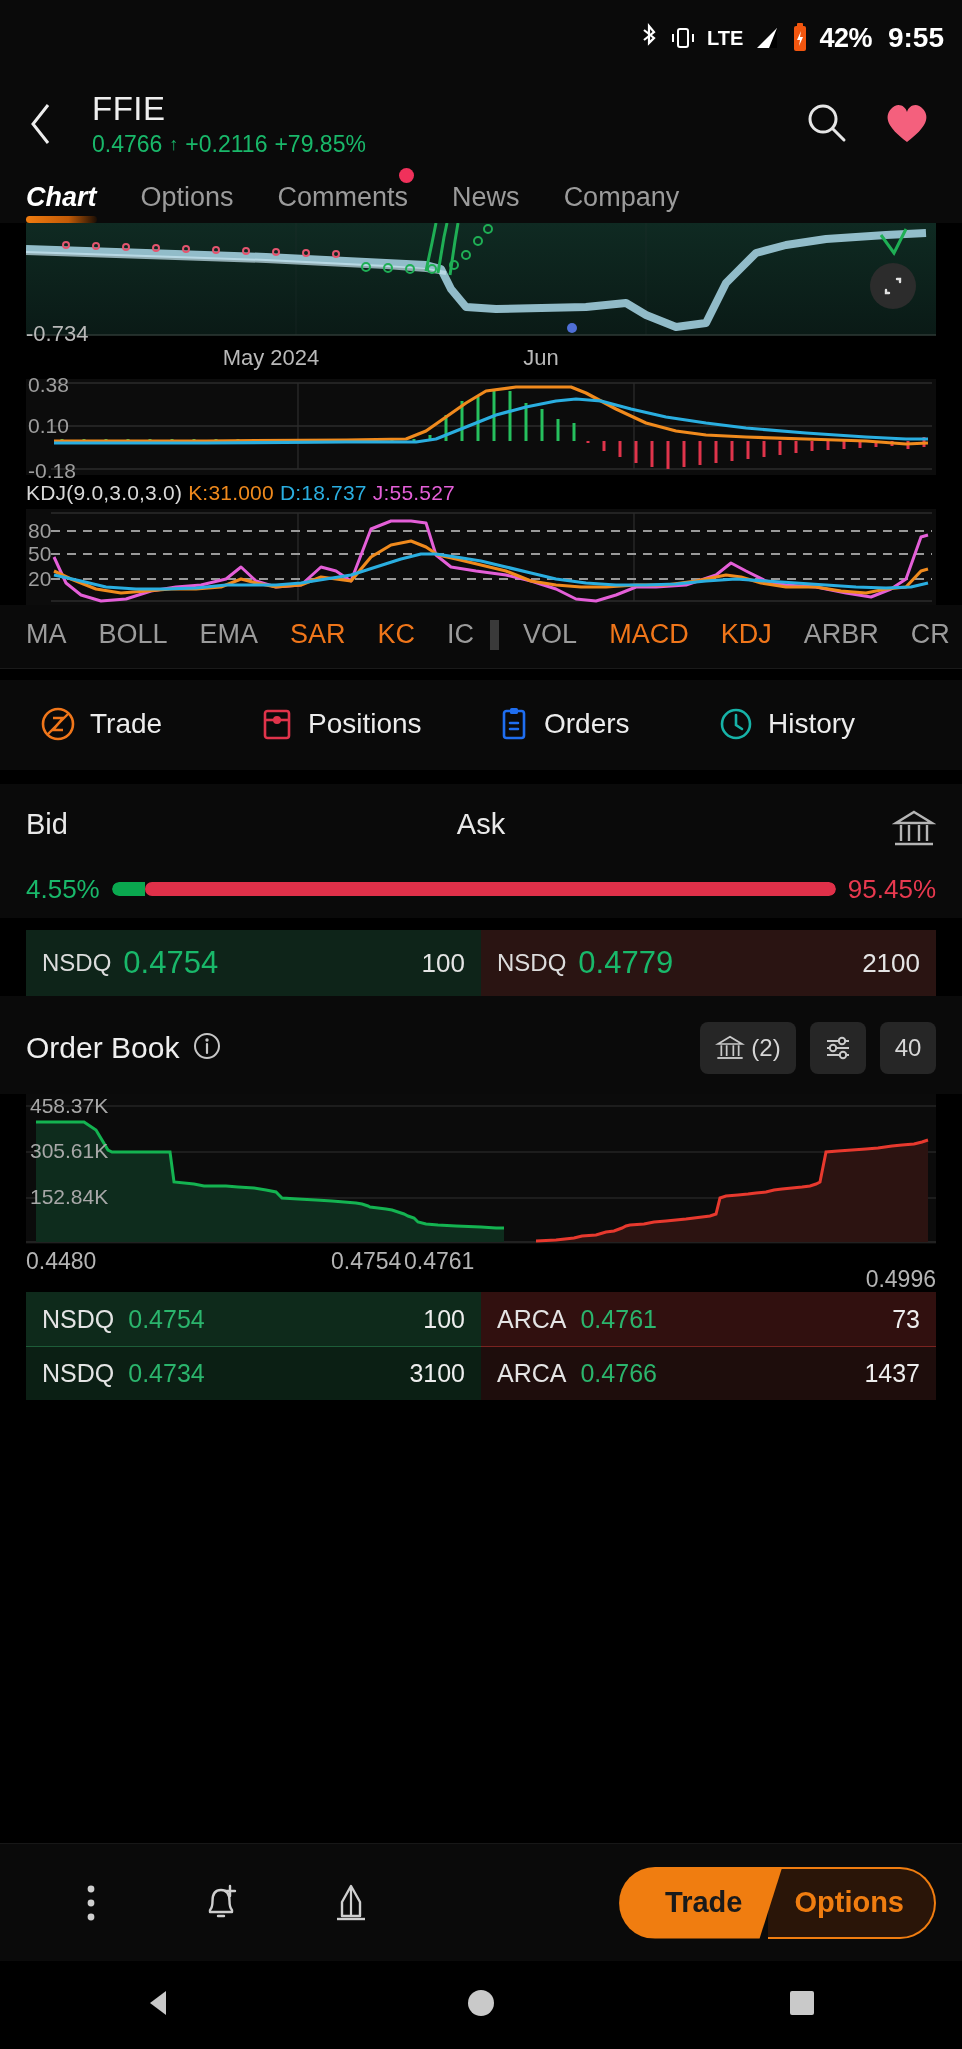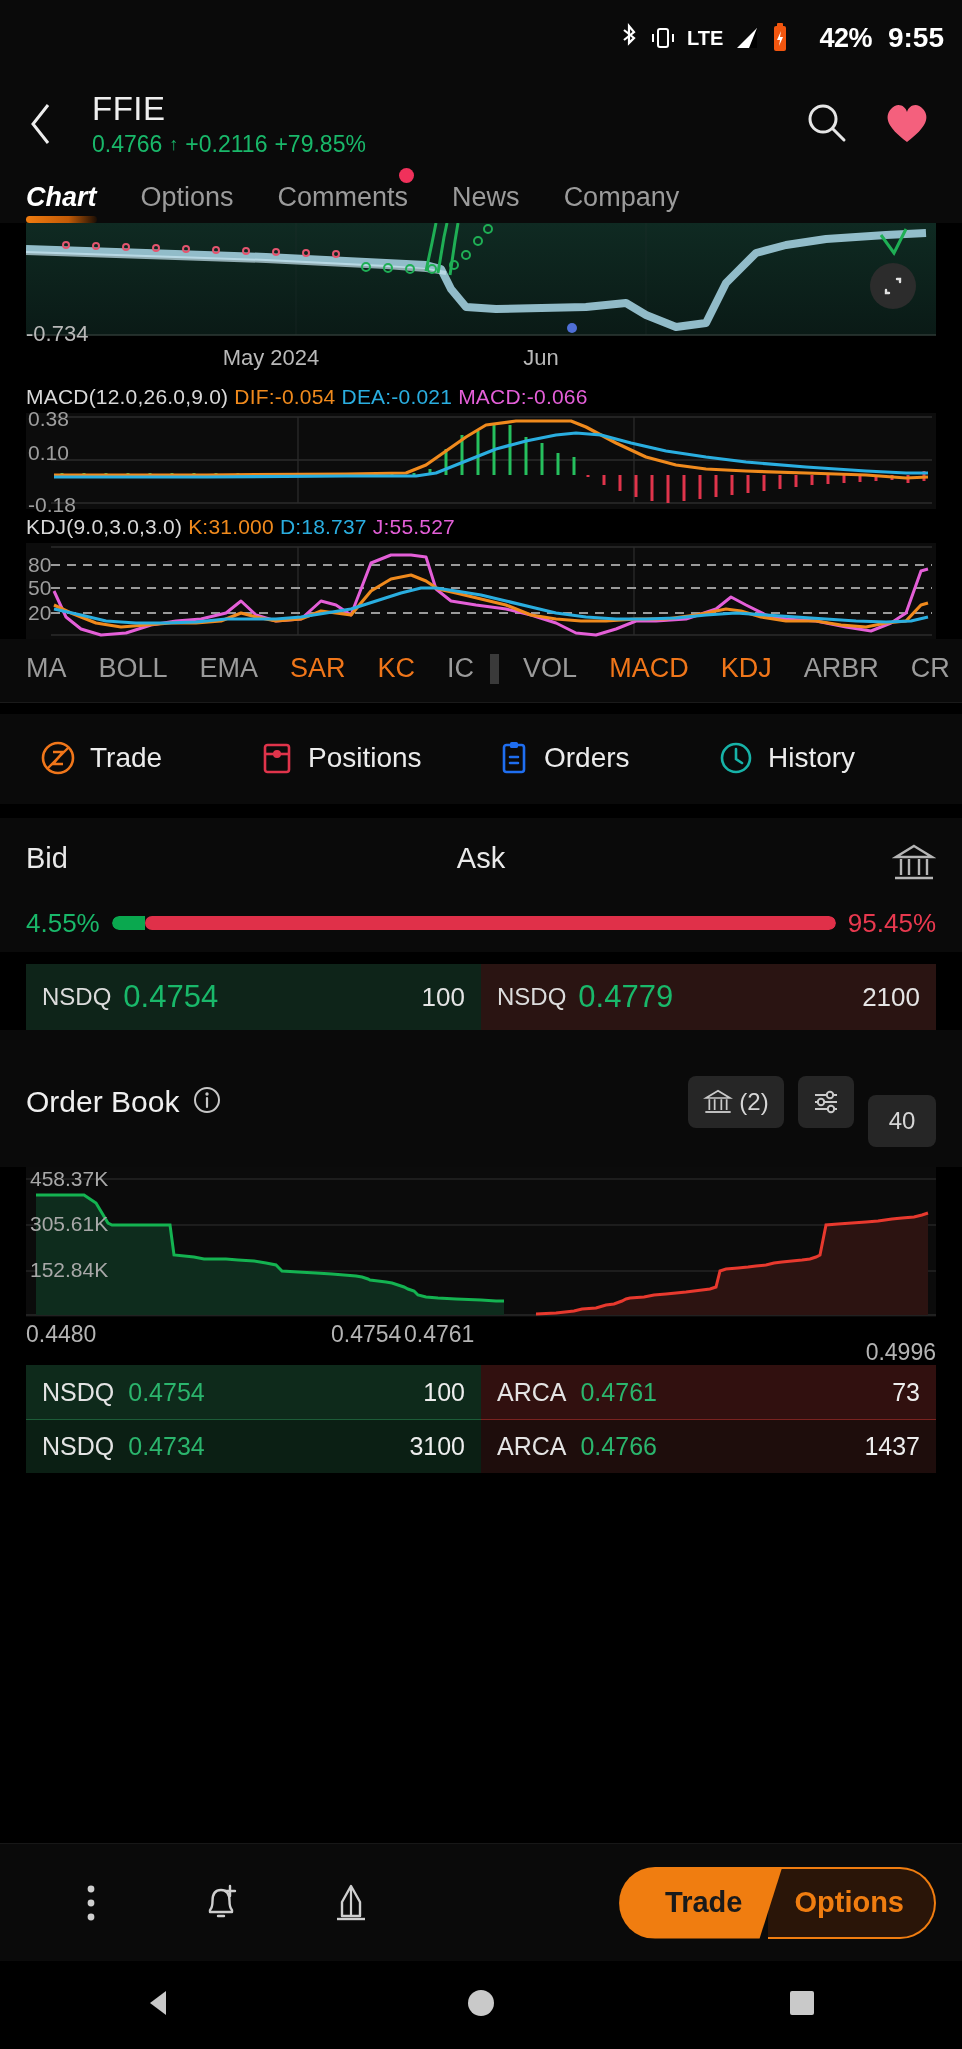--- a/index.html
+++ b/index.html
@@ -11,21 +11,21 @@
     overflow:hidden;
     position:relative;
   }
 
   
   .statusbar{
     height:76px; display:flex; align-items:center; justify-content:flex-end;
     padding:0 18px 0 0; gap:10px; background:#0a0a0a;
   }
   .sb-ic{ display:flex; align-items:center; }
-  .sb-batt{ color:#fff; font-size:27px; font-weight:700; letter-spacing:-.5px;margin-left:20px;}
+  .sb-batt{ color:#fff; font-size:27px; font-weight:700; letter-spacing:-.5px;}
   .sb-time{ color:#fff; font-size:28px; font-weight:700; margin-left:6px;}
 
   
   .header{
     height:96px; display:flex; align-items:center; padding:0 26px; background:#0a0a0a;
   }
   .back{ width:46px; flex:0 0 46px; display:flex; align-items:center; }
   .titleblock{ margin-left:20px; flex:1 1 auto;}
   .ticker{ font-size:33px; color:#efefef; font-weight:400; letter-spacing:.5px; line-height:1.15;}
   .quote{ font-size:23px; color:#19b86a; margin-top:4px; display:flex; align-items:center; gap:7px;}
@@ -293,26 +293,20 @@
         </svg>
     </div>
   </div>
   <div class="xlabels">
     <div class="xlab" style="left:245px; top:2px;">May 2024</div>
     <div class="xlab" style="left:515px; top:2px;">Jun</div>
   </div>
 </div>
 
 <div class="indpanel">
-  <div class="indtitle">
-    <span class="nm">MACD(12.0,26.0,9.0)</span>
-    <span class="c-orange">DIF:-0.054</span>
-    <span class="c-blue">DEA:-0.021</span>
-    <span class="c-pink">MACD:-0.066</span>
-  </div>
   <div class="indchart">
     <svg width="910" height="96" viewBox="0 0 910 96" style="display:block">
       <rect x="0" y="0" width="910" height="96" fill="#0c0c0c"></rect>
       <line x1="25" y1="4" x2="906" y2="4" stroke="#2b2b2b" stroke-width="1.3"></line>
       <line x1="25" y1="47" x2="906" y2="47" stroke="#2b2b2b" stroke-width="1.3"></line>
       <line x1="25" y1="90" x2="906" y2="90" stroke="#2b2b2b" stroke-width="1.3"></line>
       <line x1="272" y1="4" x2="272" y2="90" stroke="#2b2b2b" stroke-width="1.3"></line>
       <line x1="608" y1="4" x2="608" y2="90" stroke="#2b2b2b" stroke-width="1.3"></line>
 
       <g stroke="#26c05e" stroke-width="3">
@@ -368,21 +362,21 @@
         <line x1="866" y1="62" x2="866" y2="67"></line>
         <line x1="882" y1="62" x2="882" y2="70"></line>
         <line x1="898" y1="58" x2="898" y2="68"></line>
       </g>
 
       <path d="M28,62 L180,62 L320,61 L380,60 L400,52 L420,38 L440,24 L460,12 L490,8 L530,8 L545,8 L560,14 L590,30 L620,44 L650,52 L680,56 L720,58 L780,60 L840,62 L880,65 L902,64" fill="none" stroke="#f08a1d" stroke-width="3.2" stroke-linejoin="round"></path>
 
       <path d="M28,64 L180,64 L320,63 L390,63 L410,60 L430,52 L450,44 L470,36 L500,28 L530,22 L550,20 L575,22 L605,30 L640,38 L680,44 L720,49 L780,54 L840,58 L880,60 L902,60" fill="none" stroke="#2aaee0" stroke-width="3.2" stroke-linejoin="round"></path>
     </svg>
     <div class="indy" style="top:-6px;">0.38</div>
-    <div class="indy" style="top:28px;">0.10</div>
+    <div class="indy" style="top:35px;">0.10</div>
     <div class="indy" style="top:80px;">-0.18</div>
   </div>
 </div>
 
 <div class="indpanel">
   <div class="indtitle">
     <span class="nm">KDJ(9.0,3.0,3.0)</span>
     <span class="c-orange">K:31.000</span>
     <span class="c-blue">D:18.737</span>
     <span class="c-pink">J:55.527</span>
@@ -518,21 +512,21 @@
       <span>(2)</span>
     </span>
     <span class="obbtn" style="width:56px;">
       <svg width="28" height="26" viewBox="0 0 28 26">
           <path d="M3 6 h22 M3 13 h22 M3 20 h22" stroke="#cacaca" stroke-width="2.2"></path>
           <circle cx="18" cy="6" r="3.2" fill="#1a1a1a" stroke="#cacaca" stroke-width="2"></circle>
           <circle cx="9" cy="13" r="3.2" fill="#1a1a1a" stroke="#cacaca" stroke-width="2"></circle>
           <circle cx="19" cy="20" r="3.2" fill="#1a1a1a" stroke="#cacaca" stroke-width="2"></circle>
         </svg>
     </span>
-    <span class="obbtn" style="width:68px;margin-top:39px;">
+    <span class="obbtn" style="width:56px;">
       <span>40</span>
     </span>
   </span>
 </div>
 
 <div class="depth">
   <svg width="910" height="150" viewBox="0 0 910 150" style="display:block">
     <rect x="0" y="0" width="910" height="150" fill="#0b0b0b"></rect>
     <line x1="0" y1="12" x2="910" y2="12" stroke="#242424" stroke-width="1.4"></line>
     <line x1="0" y1="58" x2="910" y2="58" stroke="#242424" stroke-width="1.4"></line>

